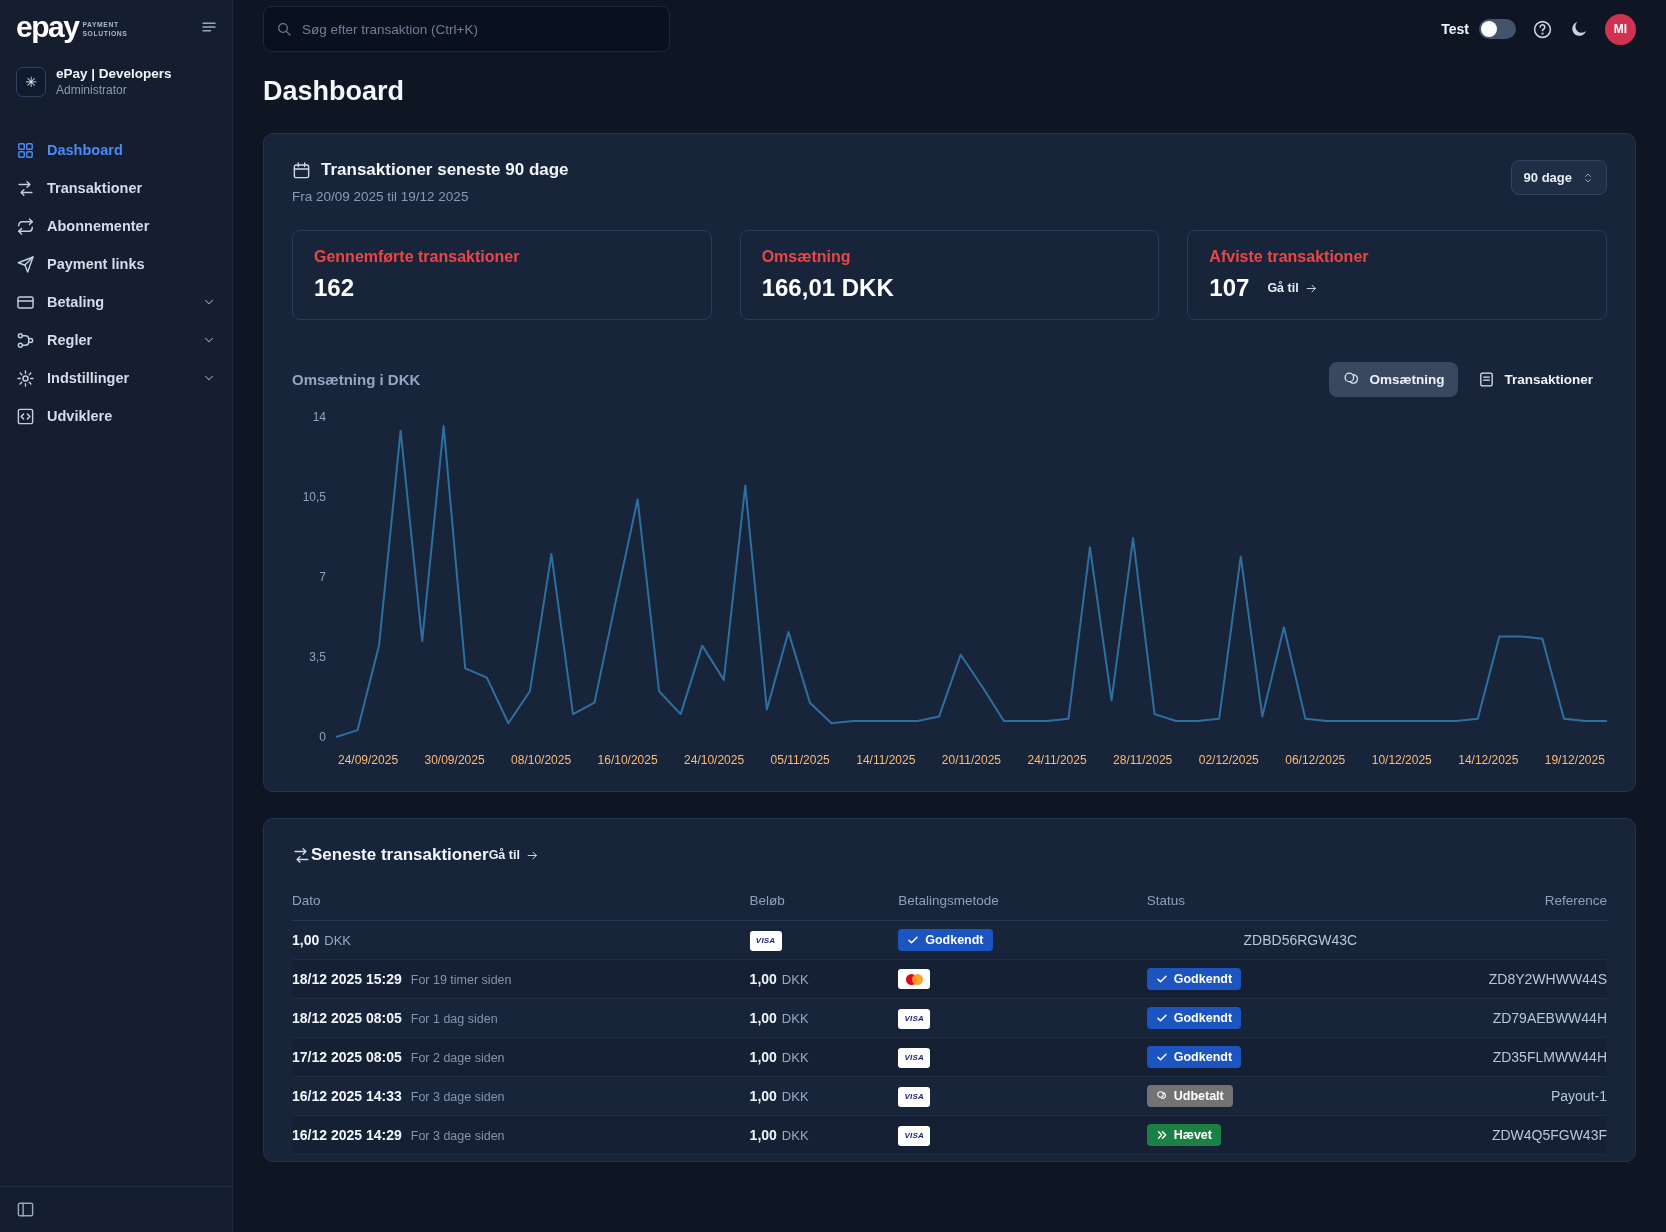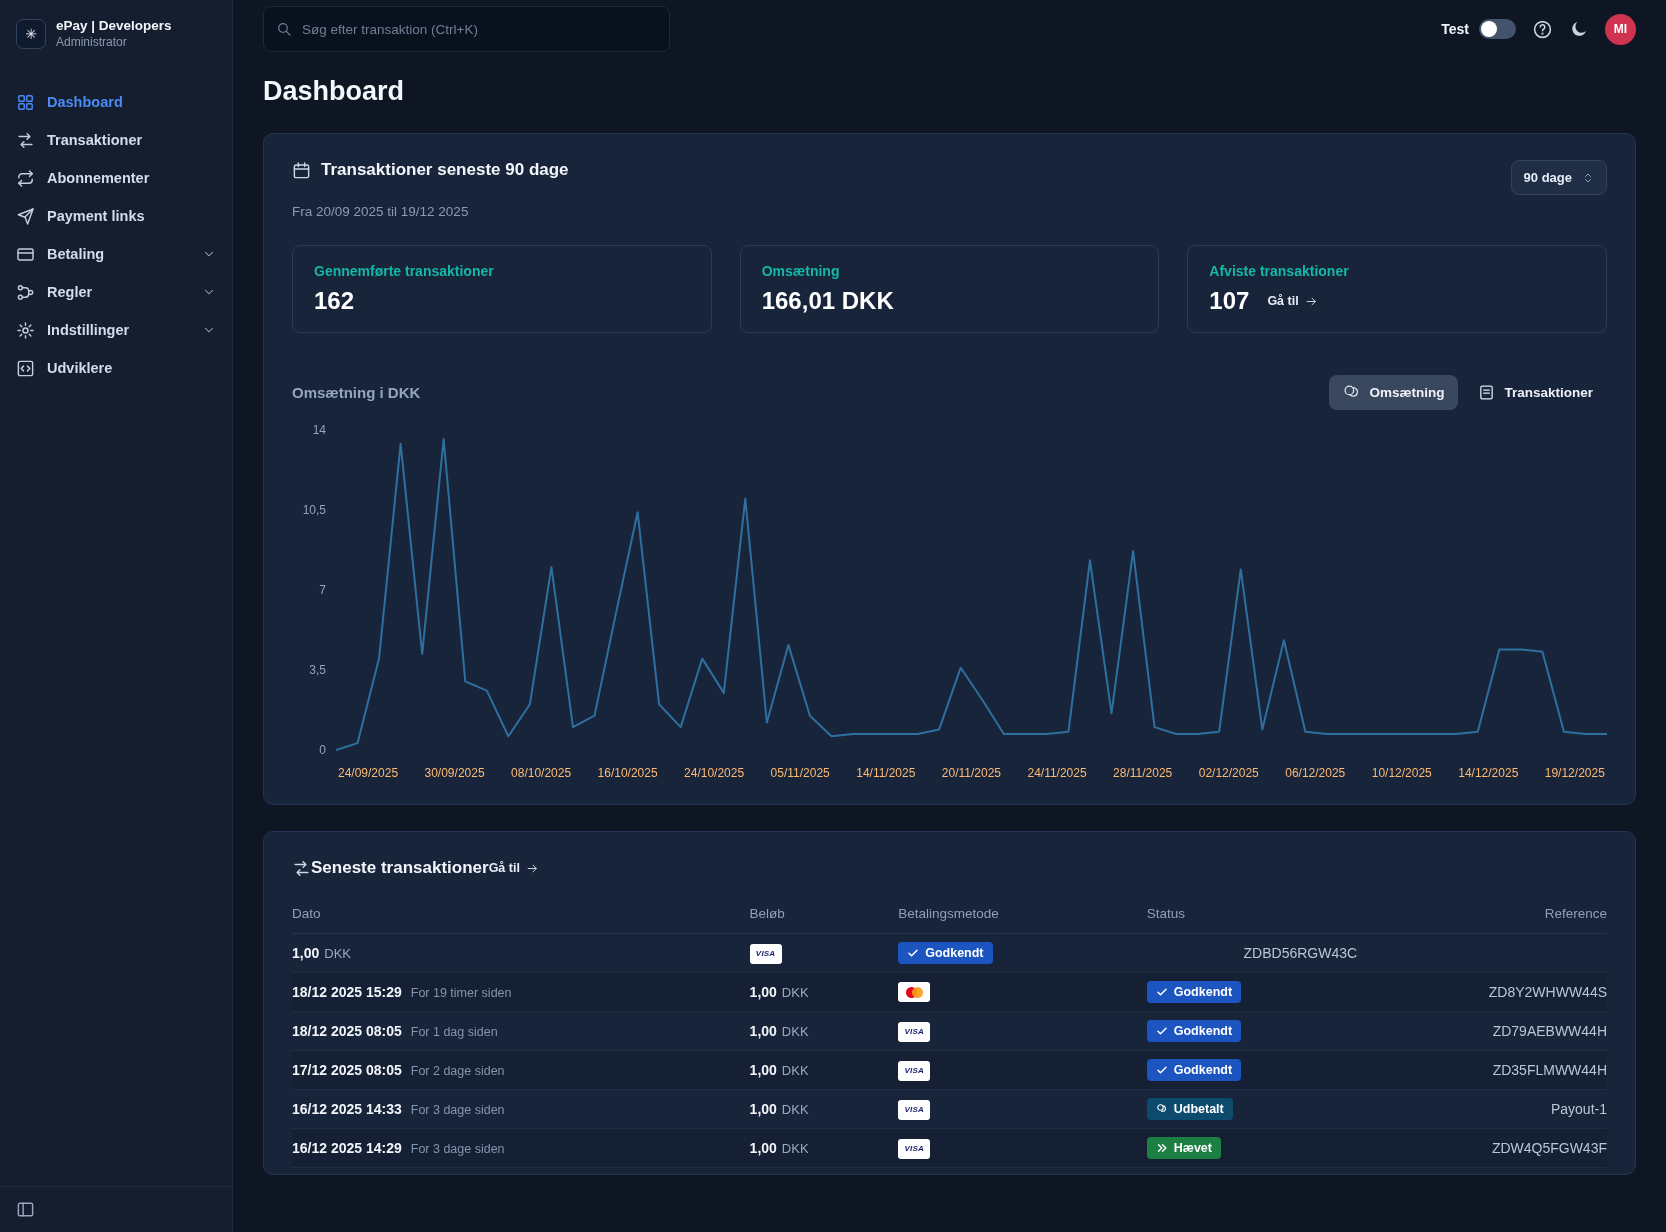--- a/index.html
+++ b/index.html
@@ -63,30 +63,30 @@
 
   .content { padding:0 30px; overflow:hidden; }
   .page-title { font-size:27px; font-weight:700; margin-top:26px; color:#f4f7fb; }
 
   .card { background:#18243a; border:1px solid #233350; border-radius:10px; margin-top:26px; }
   .card-inner { padding:26px 28px 24px 28px; }
 
   .card-head { display:flex; align-items:flex-start; }
   .card-title-row { display:flex; align-items:center; gap:10px; }
   .card-title { font-size:17px; font-weight:700; color:#f2f5fa; }
-  .card-sub { font-size:13.5px; color:#8b9ab2; margin-top:24px; }
+  .card-sub { font-size:13.5px; color:#8b9ab2; margin-top:9px; }
   .range-select {
     margin-left:auto; display:flex; align-items:center; gap:10px; background:#1f2d45;
     border:1px solid #32435e; border-radius:8px; padding:9px 12px; font-size:13px; font-weight:700;
     color:#e8eef7; cursor:pointer;
   }
 
   .stats { display:flex; gap:28px; margin-top:26px; }
   .stat-box { flex:1; border:1px solid #2a3a58; border-radius:8px; padding:17px 21px; }
-  .stat-label { font-size:14px; font-weight:700; color:#14b8a6; }
+  .stat-label { font-size:16px; font-weight:700; color:#ef4444; }
   .stat-value-row { display:flex; align-items:center; gap:18px; margin-top:8px; }
   .stat-value { font-size:24px; font-weight:700; color:#ffffff; }
   .goto { display:flex; align-items:center; gap:6px; font-size:12.5px; font-weight:700; color:#e8eef7; cursor:pointer; }
   .goto svg { color:#cfd9e8; }
 
   .chart-head { display:flex; align-items:center; margin-top:42px; }
   .chart-label { font-size:15px; font-weight:700; color:#93a5c0; }
   .chart-btns { margin-left:auto; display:flex; align-items:center; gap:6px; }
   .chart-btn {
     display:flex; align-items:center; gap:9px; padding:9px 14px; border-radius:8px;
@@ -125,28 +125,44 @@
   .pm.visa { color:#1a1f71; font-size:8px; font-weight:800; font-style:italic; letter-spacing:.2px; }
   .pm.mc i { display:inline-block; width:11px; height:11px; border-radius:50%; }
   .pm.mc .c1 { background:#eb001b; }
   .pm.mc .c2 { background:#f79e1b; margin-left:-5px; opacity:.92; }
   .badge {
     display:inline-flex; align-items:center; gap:6px; padding:4px 9px; border-radius:4px;
     font-size:12.5px; font-weight:700; color:#ffffff;
   }
   .badge svg { width:12px; height:12px; }
   .badge.approved { background:#1c55c0; }
-  .badge.payout { background:#0c4a6e; }
+  .badge.payout { background:#737373; }
   .badge.captured { background:#1c7f44; }
   .ref { text-align:right; font-size:14px; color:#b9c5d8; }
 </style>
 </head>
 <body>
 
 <aside class="sidebar">
+  <div class="side-head">
+    <div class="logo-wrap">
+      <span class="logo-text">epay</span>
+      <span class="logo-tag">
+        <span>PAYMENT</span><br>
+        <span>SOLUTIONS</span>
+      </span>
+    </div>
+    <span class="collapse-btn">
+      <svg class="ic" width="18" height="18" viewBox="0 0 24 24">
+          <line x1="4" y1="7" x2="20" y2="7"></line>
+          <line x1="4" y1="12" x2="20" y2="12"></line>
+          <line x1="4" y1="17" x2="14" y2="17"></line>
+        </svg>
+    </span>
+  </div>
 
   <div class="workspace">
     <span class="ws-icon">✳</span>
     <span>
       <div class="ws-name">ePay | Developers</div>
       <div class="ws-role">Administrator</div>
     </span>
   </div>
 
   <nav class="nav">

